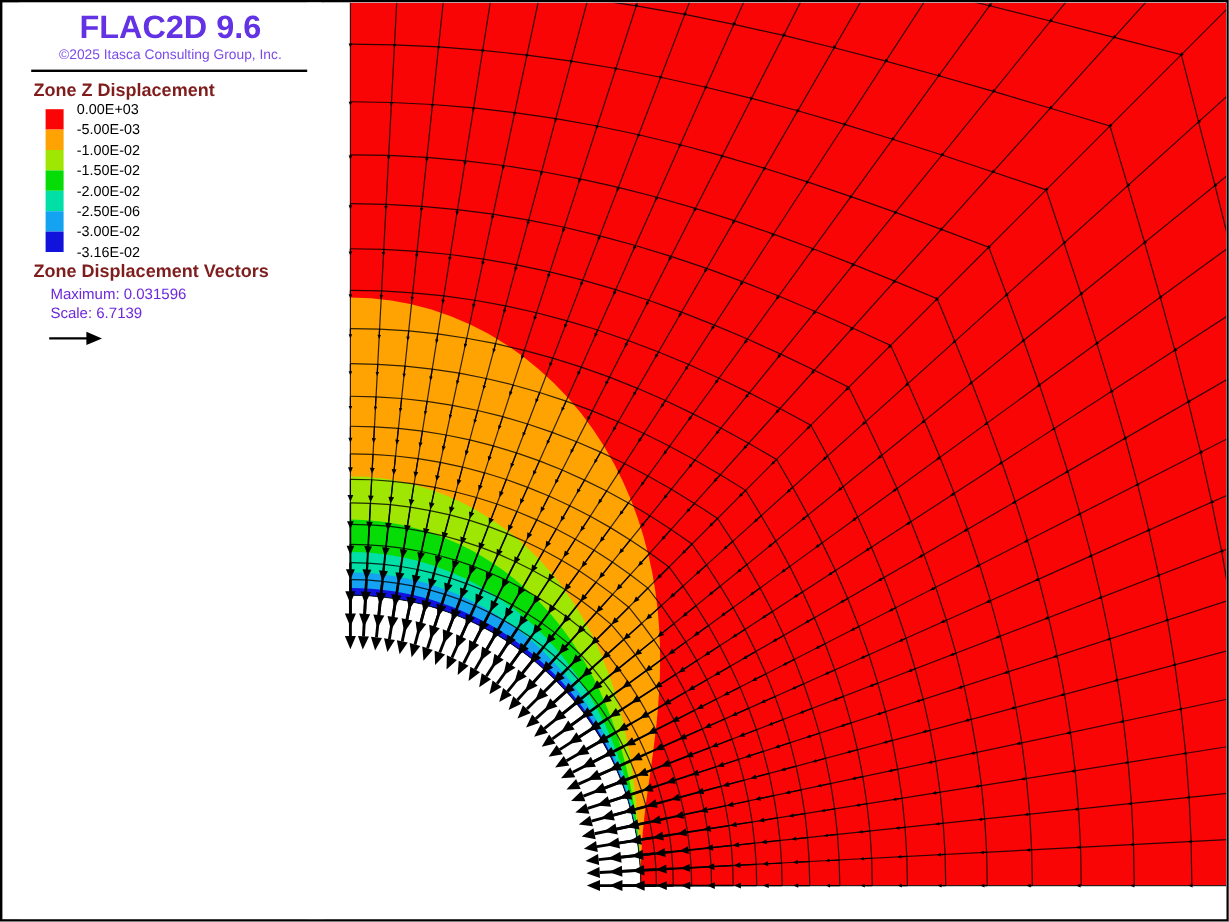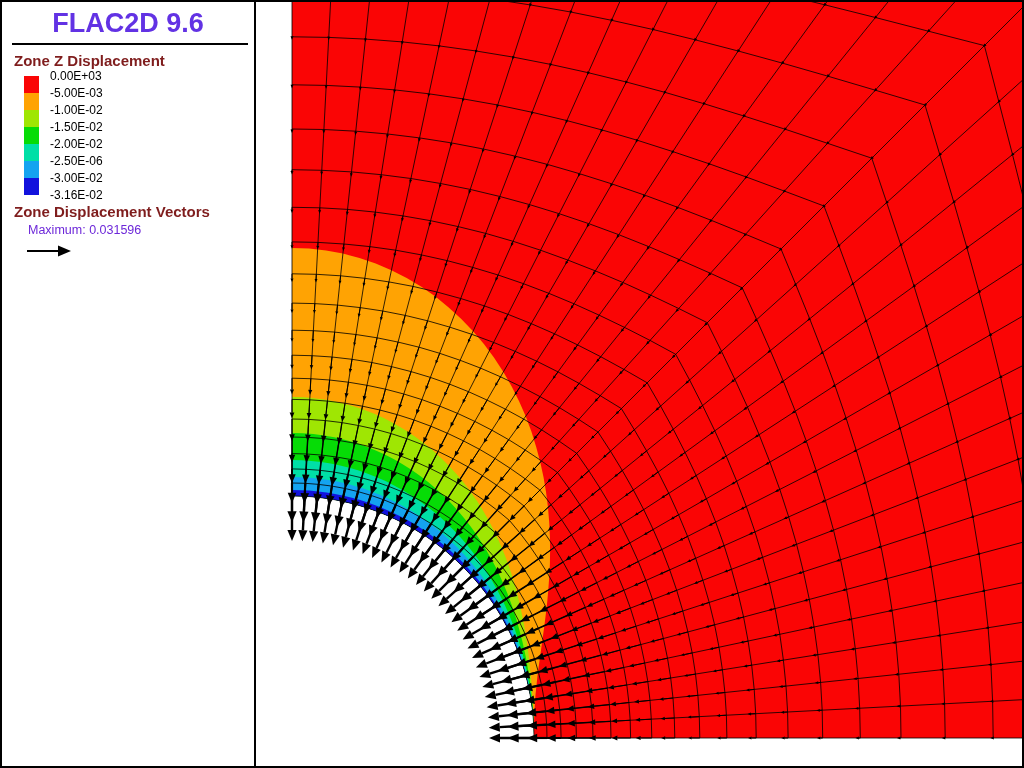--- a/index.html
+++ b/index.html
@@ -2,21 +2,21 @@
 <html><head>
 <meta charset="utf-8">
 <style>
   html,body{margin:0;padding:0;background:#888;}
   body{font-family:"Liberation Sans","DejaVu Sans",sans-serif;}
   .frame{
     position:relative;width:1024px;height:768px;box-sizing:border-box;
     background:#fff;border:2px solid #000;overflow:hidden;
   }
   .panel{
-    position:absolute;left:0;top:0;width:254px;height:764px;box-sizing:border-box;
+    position:absolute;left:14px;top:0;width:254px;height:764px;box-sizing:border-box;
     border-right:2px solid #000;background:#fff;overflow:hidden;
   }
   .app-title{
     margin:6px 4px 0 4px;text-align:center;
     font-size:27px;font-weight:bold;line-height:30px;letter-spacing:0;
   }
   .copyright{margin:2px 2px 0 2px;text-align:center;font-size:11.5px;line-height:13px;}
   .sep{border:none;border-top:2px solid #000;margin:5px 6px 0 10px;}
   .legend-title{margin:7px 0 0 12px;font-size:15px;font-weight:bold;line-height:17px;color:#7f1d1d;}
   .legend-block{position:relative;height:127px;margin-top:7px;}
@@ -30,20 +30,21 @@
   }
   .plot svg{display:block;}
 </style>
 </head>
 <body>
 
 <div class="frame">
 
   <aside class="panel">
     <div class="app-title" style="color: rgb(98, 50, 228);">FLAC2D 9.6</div>
+    <div class="copyright" style="color: rgb(123, 75, 234);">©2025 Itasca Consulting Group, Inc.</div>
     <hr class="sep">
 
     <div class="legend-title">Zone Z Displacement</div>
     <div class="legend-block" id="legend-block">
         <div class="sw" style="top: 0px; background: rgb(250, 5, 5);"></div>
         <div class="sw" style="top: 17px; background: rgb(255, 163, 3);"></div>
         <div class="sw" style="top: 34px; background: rgb(159, 230, 3);"></div>
         <div class="sw" style="top: 51px; background: rgb(6, 220, 6);"></div>
         <div class="sw" style="top: 68px; background: rgb(0, 223, 166);"></div>
         <div class="sw" style="top: 85px; background: rgb(20, 163, 240);"></div>
@@ -53,20 +54,21 @@
         <div class="lb" style="top: 34px;">-1.00E-02</div>
         <div class="lb" style="top: 51px;">-1.50E-02</div>
         <div class="lb" style="top: 68px; text-align: center;">-2.00E-02</div>
         <div class="lb" style="top: 85px;">-2.50E-06</div>
         <div class="lb" style="top: 102px;">-3.00E-02</div>
         <div class="lb" style="top: 119px;">-3.16E-02</div>
       </div>
 
     <div class="legend-title" style="margin-top:0;">Zone Displacement Vectors</div>
     <div class="kv first"><span>Maximum:</span>&nbsp;<span>0.031596</span></div>
+    <div class="kv"><span>Scale:</span>&nbsp;<span>6.7139</span></div>
     <svg class="arrow-icon" width="46" height="14">
       <line x1="1" y1="7" x2="33" y2="7" stroke="#000" stroke-width="2"></line>
       <polygon points="32,1.5 45,7 32,12.5" fill="#000"></polygon>
     </svg>
   </aside>
 
   <main class="plot">
     <svg id="mesh-svg" width="766" height="764" viewBox="0 0 766 764">
         <path d="M 278 736 L 2236 736 L 2236 -1464 L 36 -1464 L 36 494 A 242 242 0 0 1 278 736 Z" fill="#fa0505"></path>
         <path d="M 278 736 L 278.0 736.0 L 278.0 727.5 L 278.1 719.1 L 278.4 710.5 L 278.9 701.9 L 279.5 693.1 L 280.4 684.1 L 281.4 674.8 L 282.6 665.3 L 284.0 655.4 L 285.4 645.2 L 286.9 634.6 L 288.4 623.6 L 289.8 612.2 L 291.2 600.3 L 292.3 588.0 L 293.2 575.3 L 293.9 562.1 L 294.1 548.5 L 293.9 534.5 L 293.2 520.2 L 292.0 505.5 L 290.1 490.6 L 287.6 475.5 L 284.3 460.2 L 280.2 444.9 L 275.4 429.6 L 269.7 414.3 L 263.1 399.3 L 255.7 384.4 L 247.4 369.9 L 238.1 355.8 L 228.1 342.2 L 217.1 329.2 L 205.3 316.9 L 192.7 305.4 L 179.4 294.6 L 165.4 284.8 L 150.7 276.0 L 135.4 268.2 L 119.7 261.5 L 103.5 256.0 L 86.9 251.6 L 70.1 248.5 L 53.1 246.6 L 36.0 246.0 L 36 494 A 242 242 0 0 1 278 736 Z" fill="#ffa303"></path>

